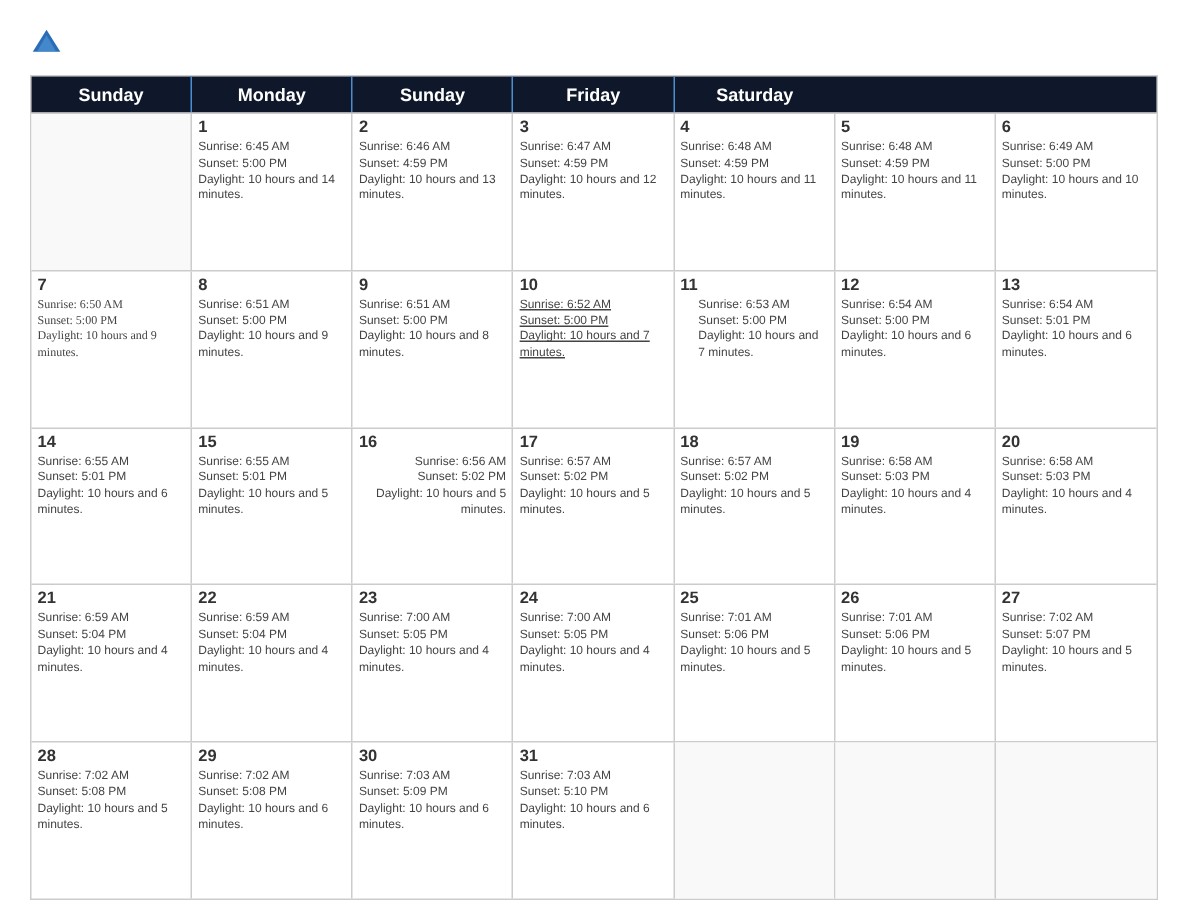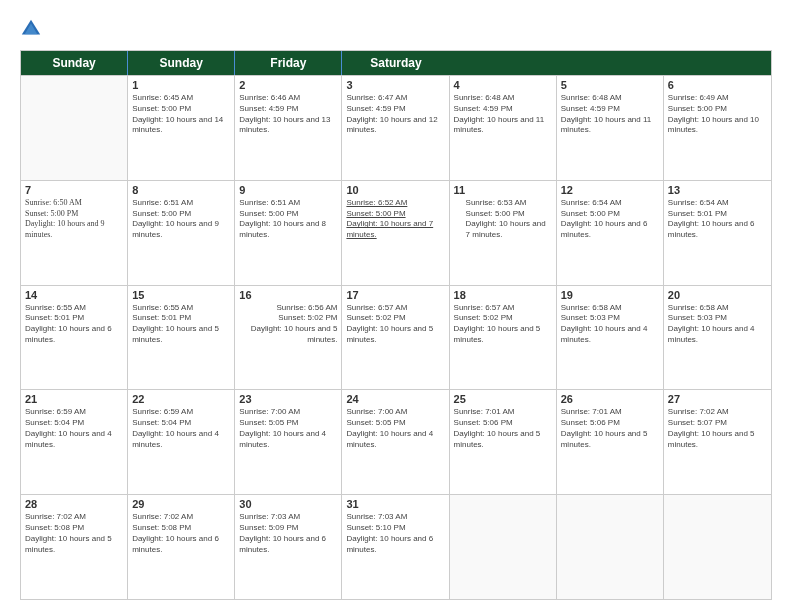--- a/index.html
+++ b/index.html
@@ -56,21 +56,21 @@
     }
     .calendar {
       flex: 1;
       display: flex;
       flex-direction: column;
       border: 1px solid #ccc;
     }
     .cal-header-row {
       display: grid;
       grid-template-columns: repeat(7, 1fr);
-      background: #14532d;
+      background: #0f172a;
     }
     .cal-header-cell {
       color: #fff;
       font-size: 12px;
       font-weight: bold;
       text-align: center;
       padding: 5px 2px;
       border-right: 1px solid #4a8dd5;
     }
     .cal-header-cell:last-child { border-right: none; }
@@ -126,20 +126,21 @@
     </div>
     <div class="title-area">
       <div class="month-title"></div>
       <div class="location"></div>
     </div>
   </div>
 
   <div class="calendar">
     <div class="cal-header-row" id="cal-header">
         <div class="cal-header-cell">Sunday</div>
+        <div class="cal-header-cell">Monday</div>
         <div class="cal-header-cell">Sunday</div>
         <div class="cal-header-cell">Friday</div>
         <div class="cal-header-cell">Saturday</div>
       </div>
     <div class="cal-body" id="cal-body">
         <div class="cal-row">
           <div class="cal-cell empty"></div>
           <div class="cal-cell">
             <div class="day-num">1</div>
             <div class="day-info" style="white-space: pre-line;">Sunrise: 6:45 AM

